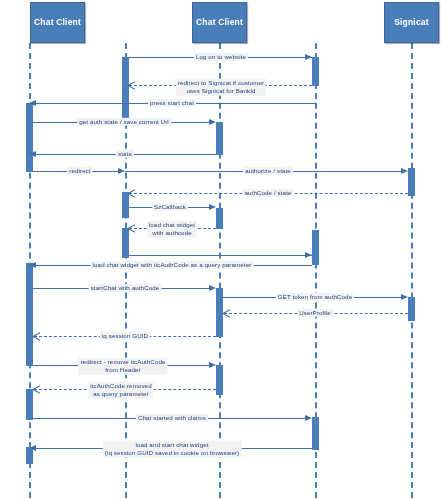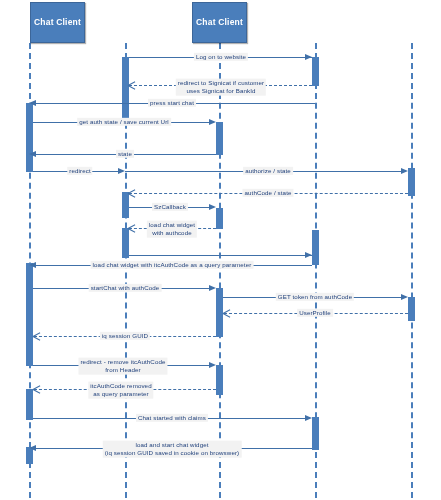--- a/index.html
+++ b/index.html
@@ -206,14 +206,15 @@
   <div class="arrow right" style="left:305px;top:414.5px;"></div>
   <div class="msg-label" style="left:172px;top:418px;">Chat started with claims</div>
 
   <div class="msg-line" style="left:33px;top:448px;width:279px;"></div>
   <div class="arrow left" style="left:29px;top:444.5px;"></div>
   <div class="msg-label" style="left:172px;top:449px;">load and start chat widget
 (iq session GUID saved in cookie on browswer)</div>
 
   <div class="actor-box" style="left:2px;top:2px;width:55px;height:41px;margin-left:28px;">Chat Client</div>
   <div class="actor-box" style="left:192px;top:2px;width:55px;height:41px;">Chat Client</div>
+  <div class="actor-box" style="left:384px;top:2px;width:55px;height:41px;">Signicat</div>
 
 </div>
 
 </body></html>

